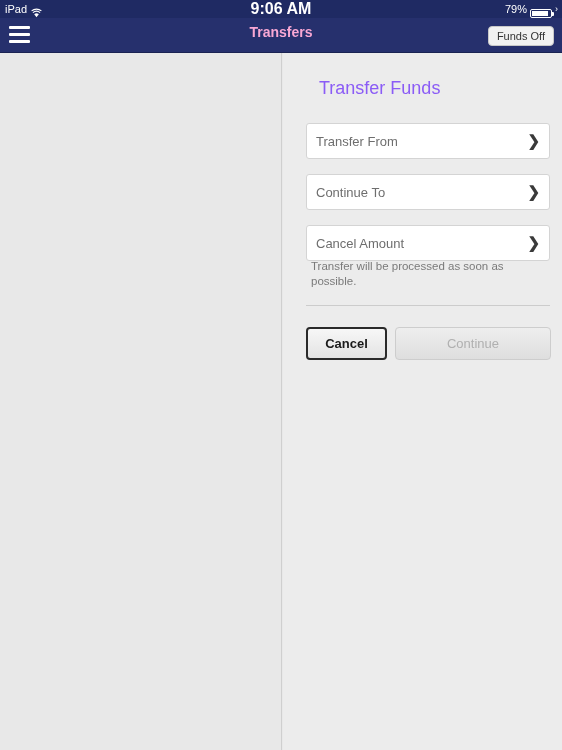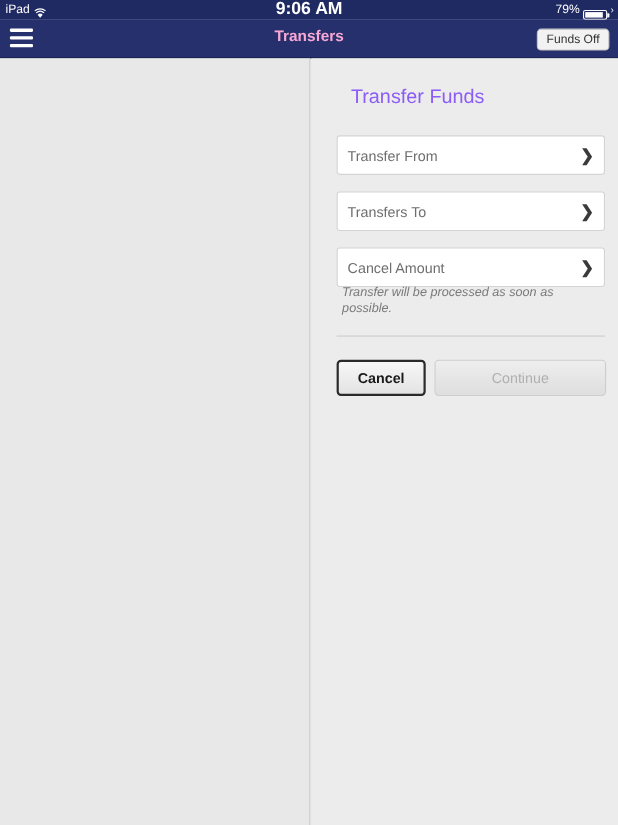--- a/index.html
+++ b/index.html
@@ -197,21 +197,20 @@
   }
 
   .note {
     position: absolute;
     left: 28px;
     top: 206px;
     width: 225px;
     font-size: 11.5px;
     color: #7a7a7a;
     line-height: 15px;
-    font-style: italic;
   }
 
   .divider {
     position: absolute;
     left: 23px;
     top: 252px;
     width: 244px;
     height: 1px;
     background: #cccccc;
   }
@@ -292,21 +291,21 @@
 
   <div class="right-pane">
     <div class="section-title">Transfer Funds</div>
 
     <div class="field-list">
       <div class="field-row">
         <span class="field-label">Transfer From</span>
         <span class="field-chevron">❯</span>
       </div>
       <div class="field-row">
-        <span class="field-label">Transfers To</span>
+        <span class="field-label">Continue To</span>
         <span class="field-chevron">❯</span>
       </div>
       <div class="field-row">
         <span class="field-label">Cancel Amount</span>
         <span class="field-chevron">❯</span>
       </div>
     </div>
 
     <div class="note">Transfer will be processed as soon as possible.</div>
 

